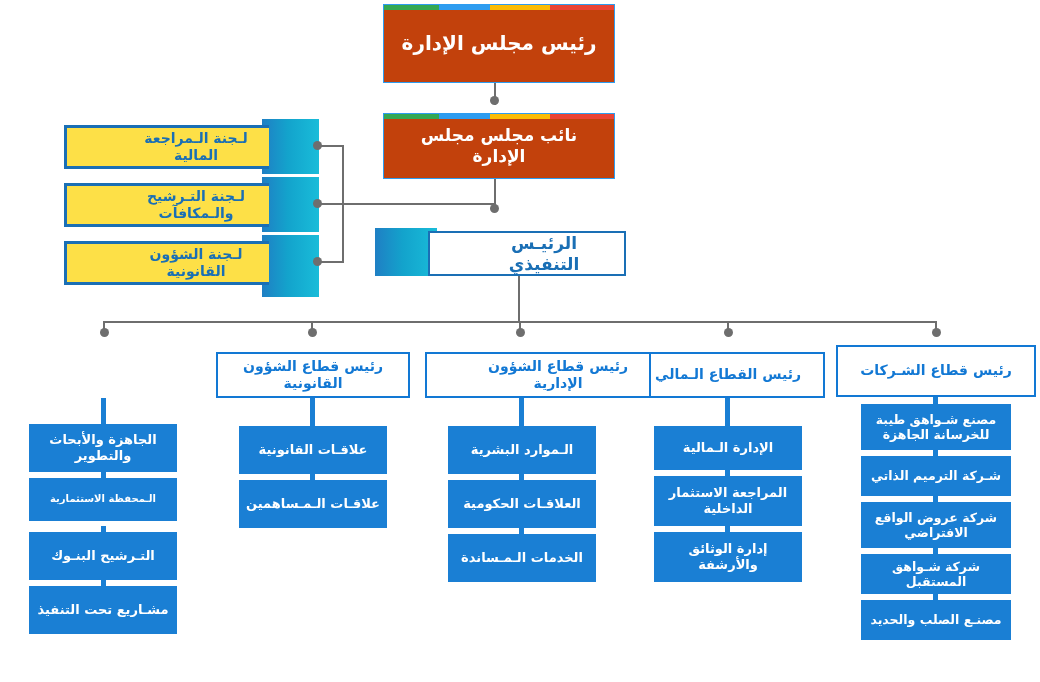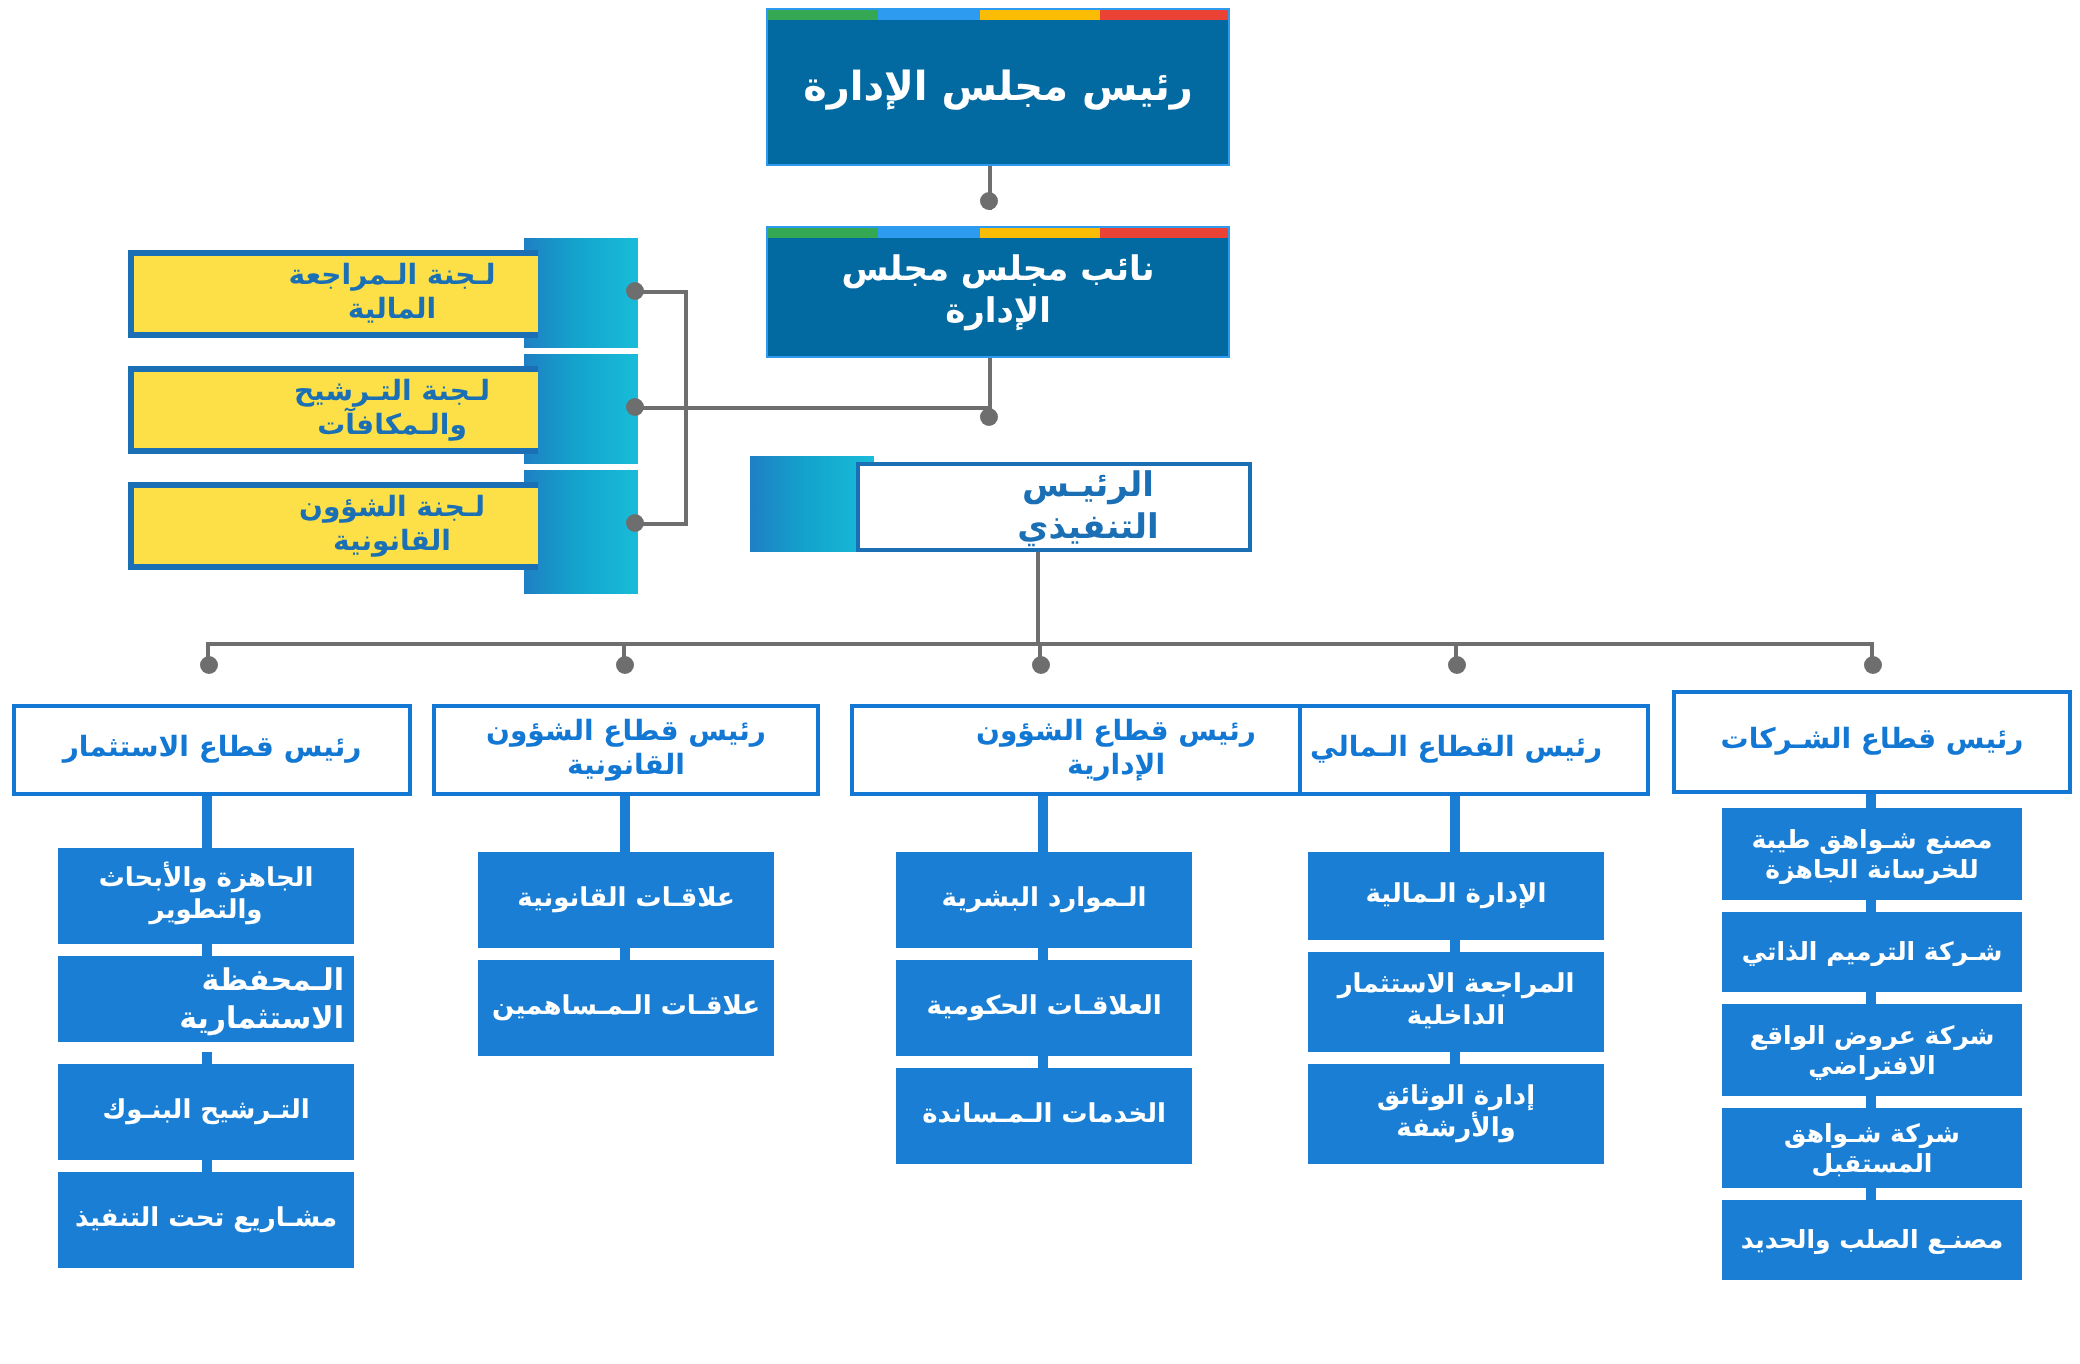--- a/index.html
+++ b/index.html
@@ -12,21 +12,21 @@
     position:relative;
   }
   #chart{position:absolute;inset:0;width:1040px;height:682px;}
 
   
   .node{position:absolute;box-sizing:border-box;display:flex;
         align-items:center;justify-content:center;text-align:center;}
   .node span{display:block;line-height:1.22;}
 
   
-  .topbox{background:#0369a1;color:#ffffff;font-weight:bold;
+  .topbox{background:#c2410c;color:#ffffff;font-weight:bold;
           border:1px solid #2d9cf0;}
   .topbox .bar{position:absolute;left:0;right:0;top:0;height:5px;display:flex;}
   .topbox .bar i{display:block;height:100%;}
   .topbox .lbl{position:relative;z-index:2;padding:0 10px;}
 
   
   .committee{background:#fde047;
              border-left:3px solid #1a6fb5;
              border-right:none;
              border-top:3px solid #1a6fb5;
@@ -196,29 +196,26 @@
   </div>
   <div class="itemlink" style="left:310px;top:398px;height:28px;"></div>
   <div class="node item" style="left:239px;top:426px;width:148px;height:48px;font-size:13px;">
     <span class="lbl">علاقـات القانونية</span>
   </div>
   <div class="itemlink" style="left:310px;top:474px;height:8px;"></div>
   <div class="node item" style="left:239px;top:480px;width:148px;height:48px;font-size:13px;">
     <span class="lbl">علاقـات الـمـساهمين</span>
   </div>
 
-  <div class="node dept" style="left:6px;top:352px;width:200px;height:46px;font-size:14px;">
-    <span class="lbl">رئيس قطاع الاستثمار</span>
-  </div>
   <div class="itemlink" style="left:101px;top:398px;height:26px;"></div>
   <div class="node item" style="left:29px;top:424px;width:148px;height:48px;font-size:13px;">
     <span class="lbl">الجاهزة والأبحاث والتطوير</span>
   </div>
   <div class="itemlink" style="left:101px;top:472px;height:8px;"></div>
-  <div class="node item" style="left:29px;top:478px;width:148px;height:43px;font-size:15px;text-align:right;">
+  <div class="node item" style="left:29px;top:478px;width:148px;height:43px;font-size:10px;text-align:right;">
     <span class="lbl">الـمحفظة الاستثمارية</span>
   </div>
   <div class="itemlink" style="left:101px;top:526px;height:8px;"></div>
   <div class="node item" style="left:29px;top:532px;width:148px;height:48px;font-size:13px;">
     <span class="lbl">التـرشيح البنـوك</span>
   </div>
   <div class="itemlink" style="left:101px;top:580px;height:8px;"></div>
   <div class="node item" style="left:29px;top:586px;width:148px;height:48px;font-size:13px;">
     <span class="lbl">مشـاريع تحت التنفيذ</span>
   </div>

